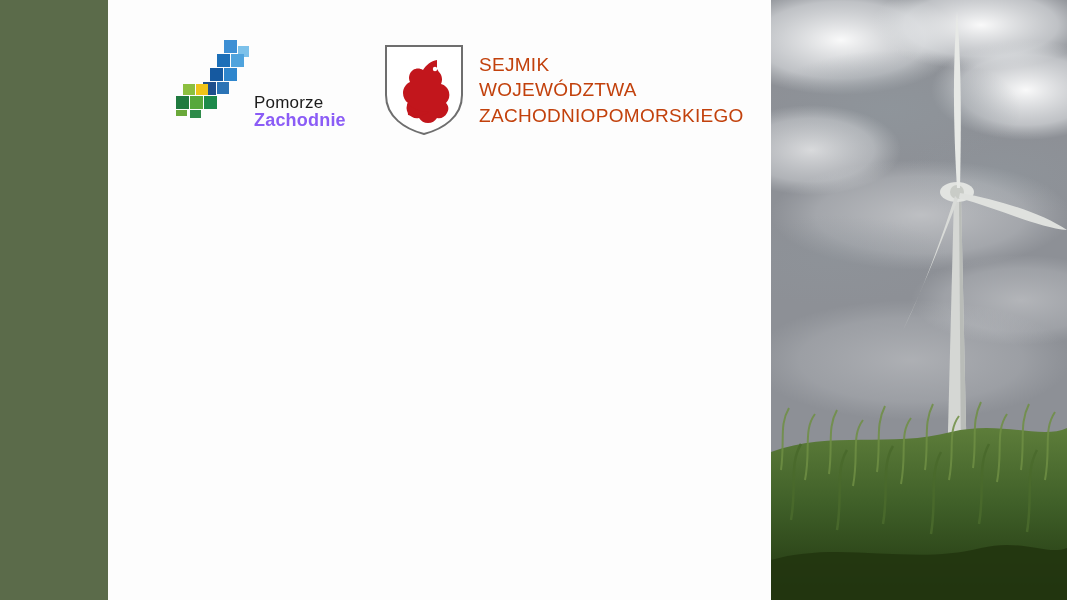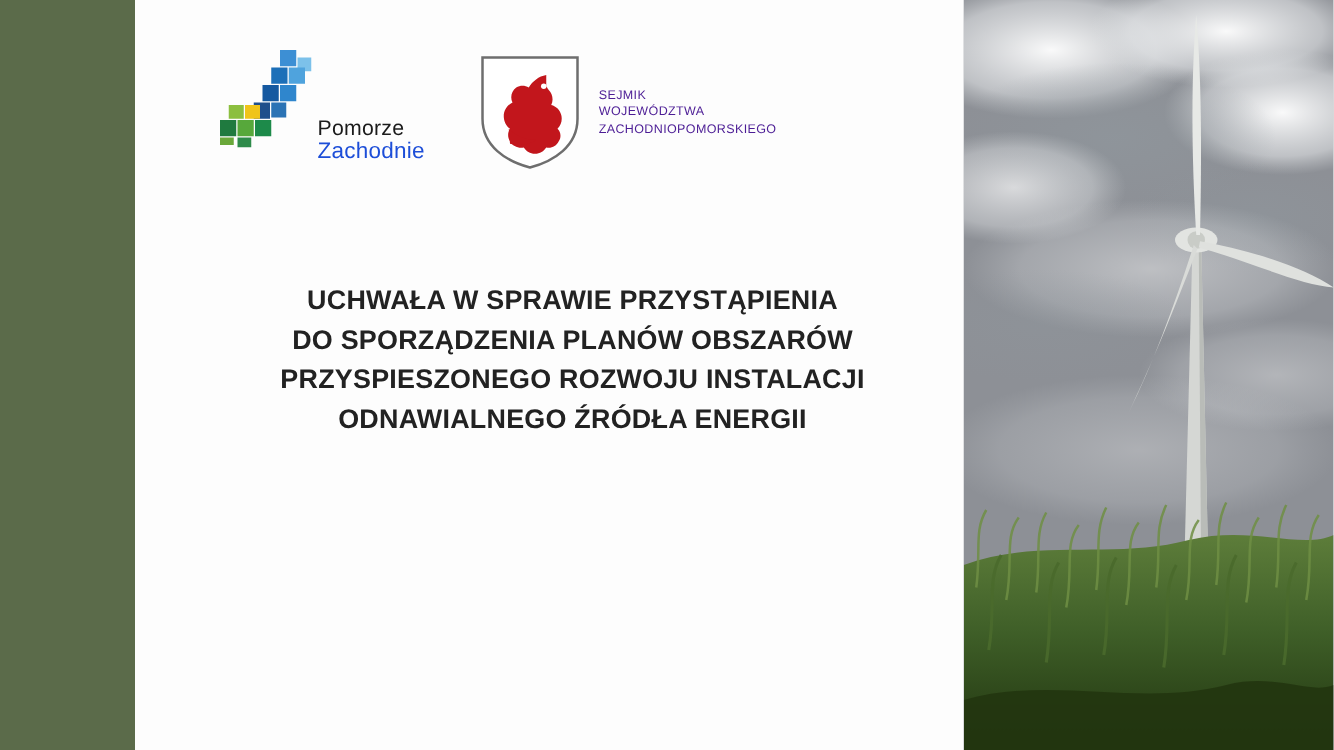--- a/index.html
+++ b/index.html
@@ -68,43 +68,43 @@
     top: 56px;
     line-height: 1.05;
   }
   .pz-text .pz-line1 {
     font-size: 17px;
     color: #1b1b1b;
     letter-spacing: 0.2px;
   }
   .pz-text .pz-line2 {
     font-size: 18px;
-    font-weight: normal;
-    color: #1d4ed8;
+    font-weight: bold;
+    color: #8b5cf6;
     letter-spacing: 0.2px;
   }
   
   .sejmik-logo {
     position: relative;
     margin-left: 40px;
     width: 300px;
     height: 100px;
     display: flex;
     align-items: center;
   }
   .crest {
     width: 82px;
     height: 94px;
     flex: 0 0 auto;
   }
   .sejmik-text {
     margin-left: 14px;
     line-height: 1.32;
-    font-size: 10px;
-    color: #4c1d95;
+    font-size: 19px;
+    color: #c2410c;
     letter-spacing: 0.3px;
   }
   
   .title-block {
     position: absolute;
     left: 70px;
     top: 225px;
     width: 560px;
     text-align: center;
   }
@@ -185,26 +185,20 @@
           </g>
         </svg>
         <div class="sejmik-text">
           <div>SEJMIK</div>
           <div>WOJEWÓDZTWA</div>
           <div>ZACHODNIOPOMORSKIEGO</div>
         </div>
       </div>
     </div>
 
-    <div class="title-block">
-      <div class="line">UCHWAŁA W SPRAWIE PRZYSTĄPIENIA</div>
-      <div class="line">DO SPORZĄDZENIA PLANÓW OBSZARÓW</div>
-      <div class="line">PRZYSPIESZONEGO ROZWOJU INSTALACJI</div>
-      <div class="line">ODNAWIALNEGO ŹRÓDŁA ENERGII</div>
-    </div>
   </div>
 
   <div class="photo">
     <svg width="296" height="600" viewBox="0 0 296 600">
       <defs>
         <linearGradient id="sky" x1="0" y1="0" x2="0" y2="1">
           <parameter name="stop">
           <stop offset="0%" stop-color="#9aa0a6"></stop>
           <stop offset="35%" stop-color="#a9b0b6"></stop>
           <stop offset="62%" stop-color="#8fa3b4"></stop>

